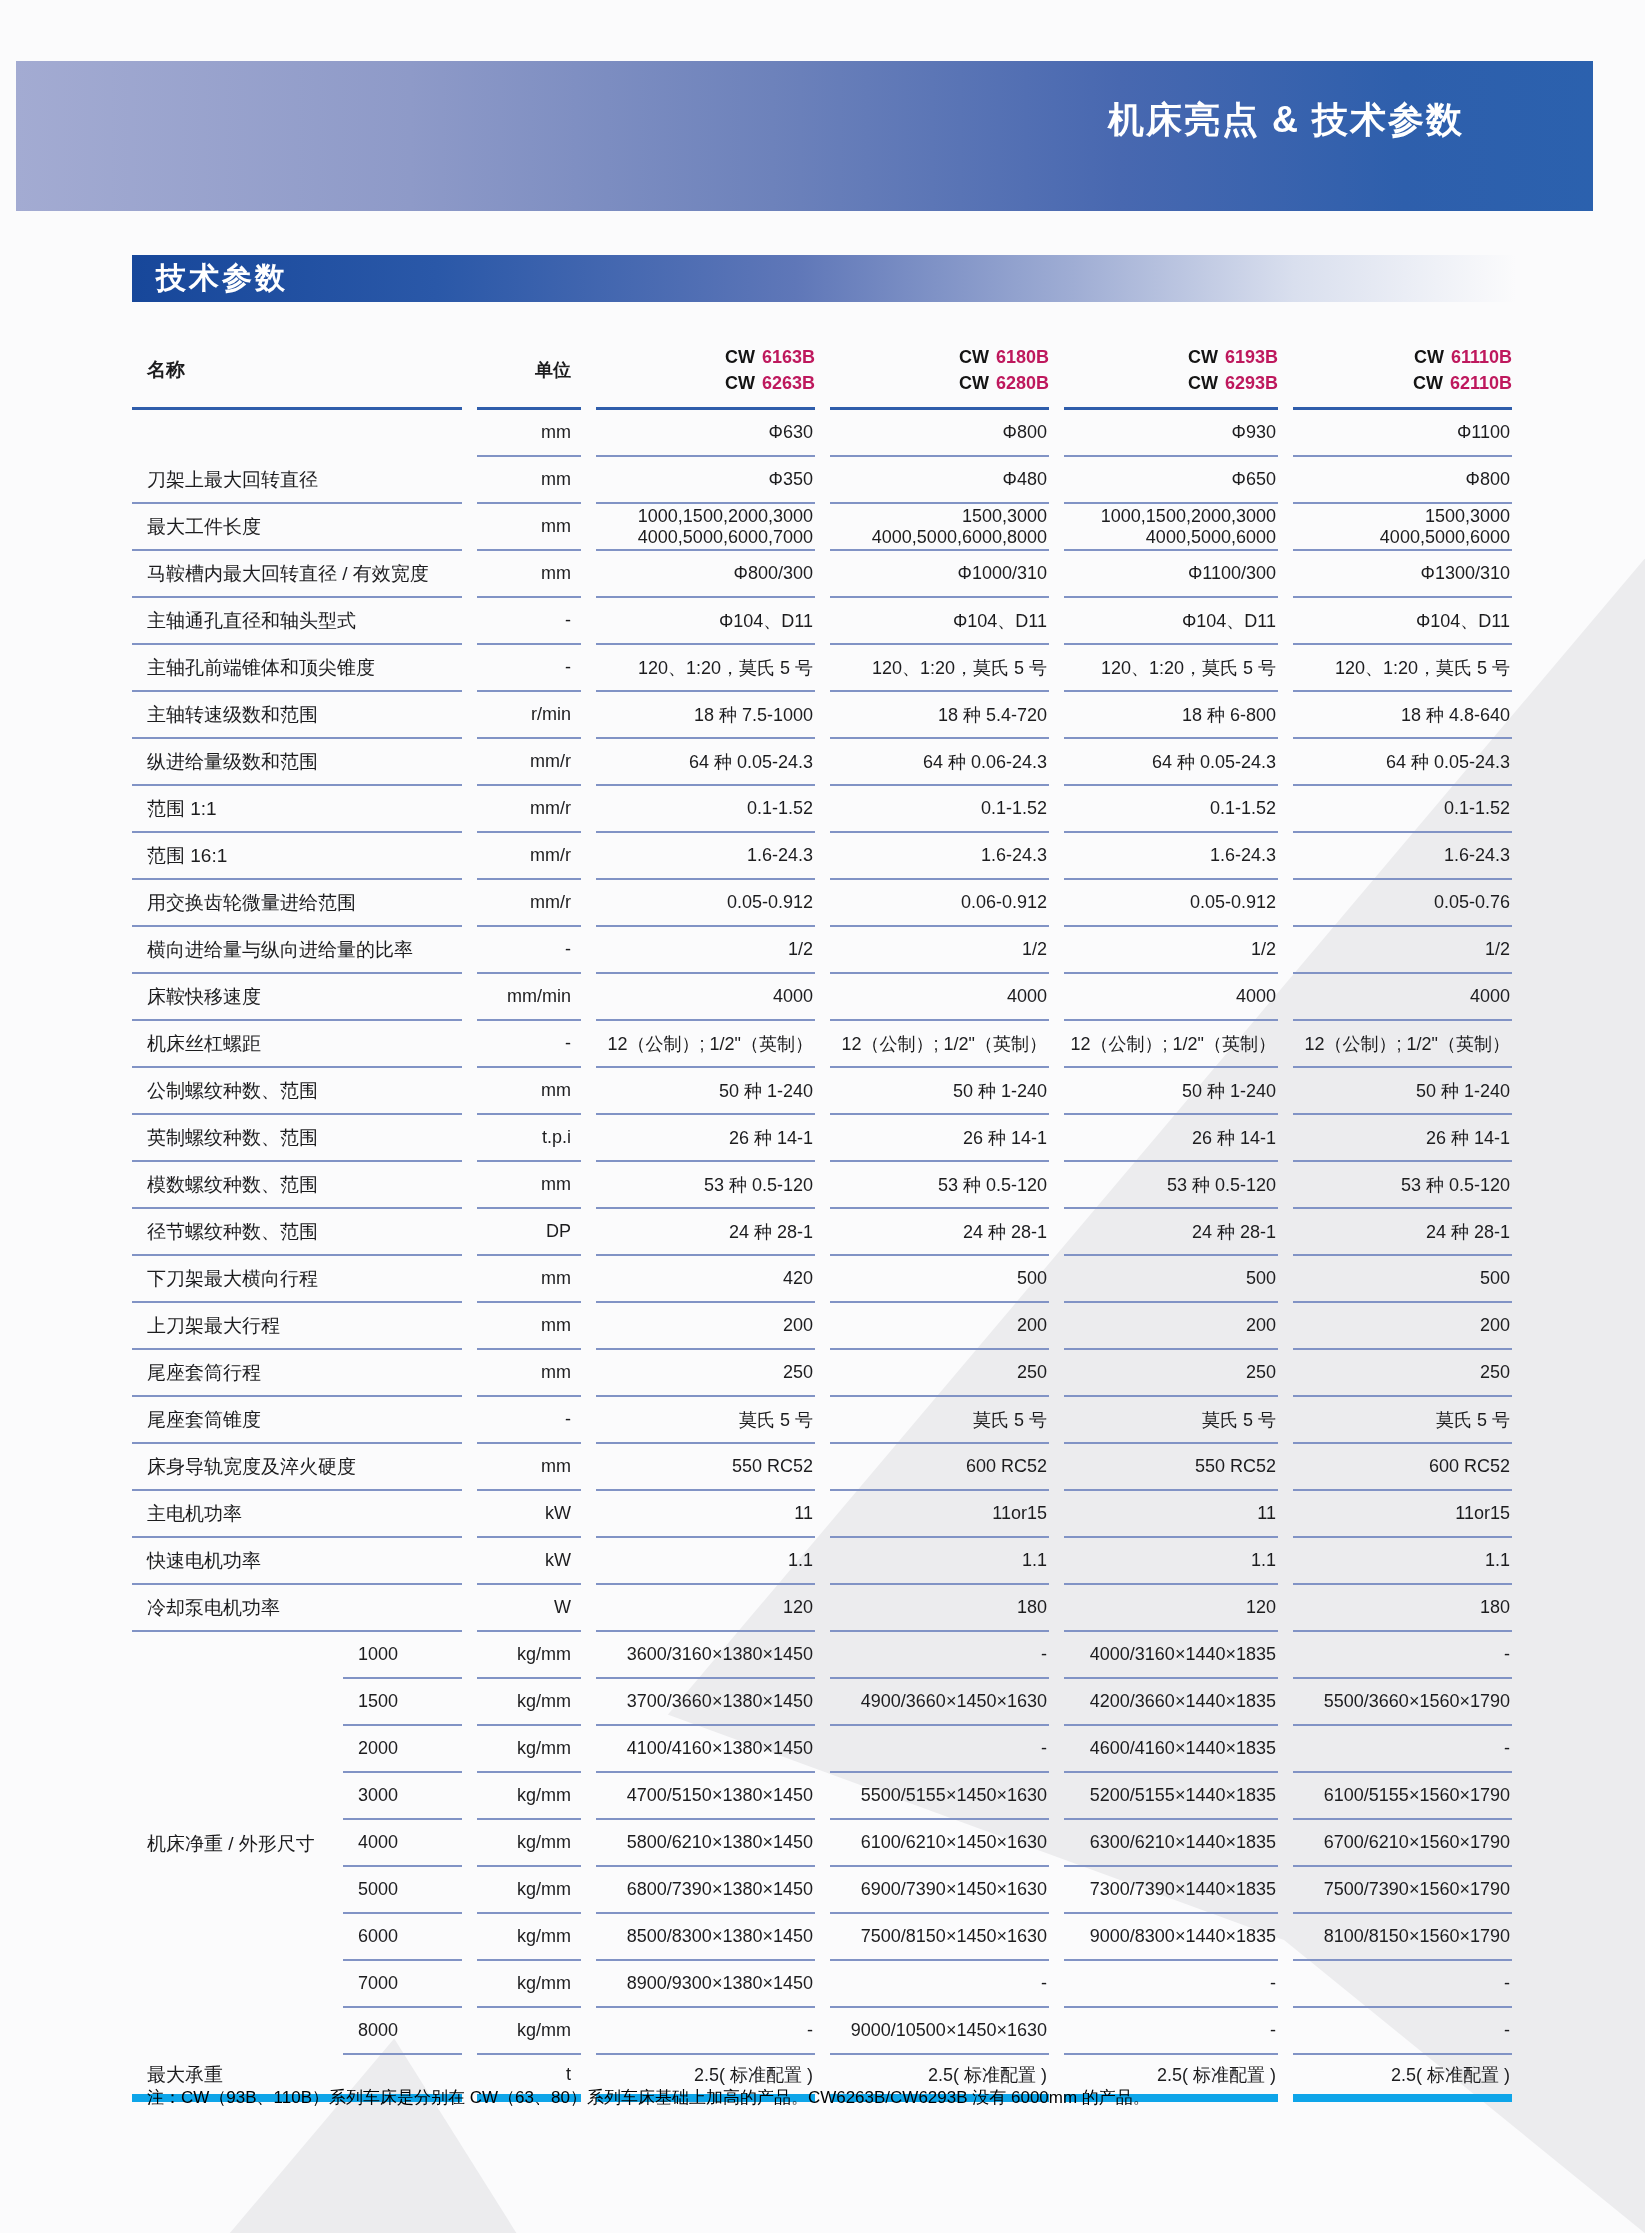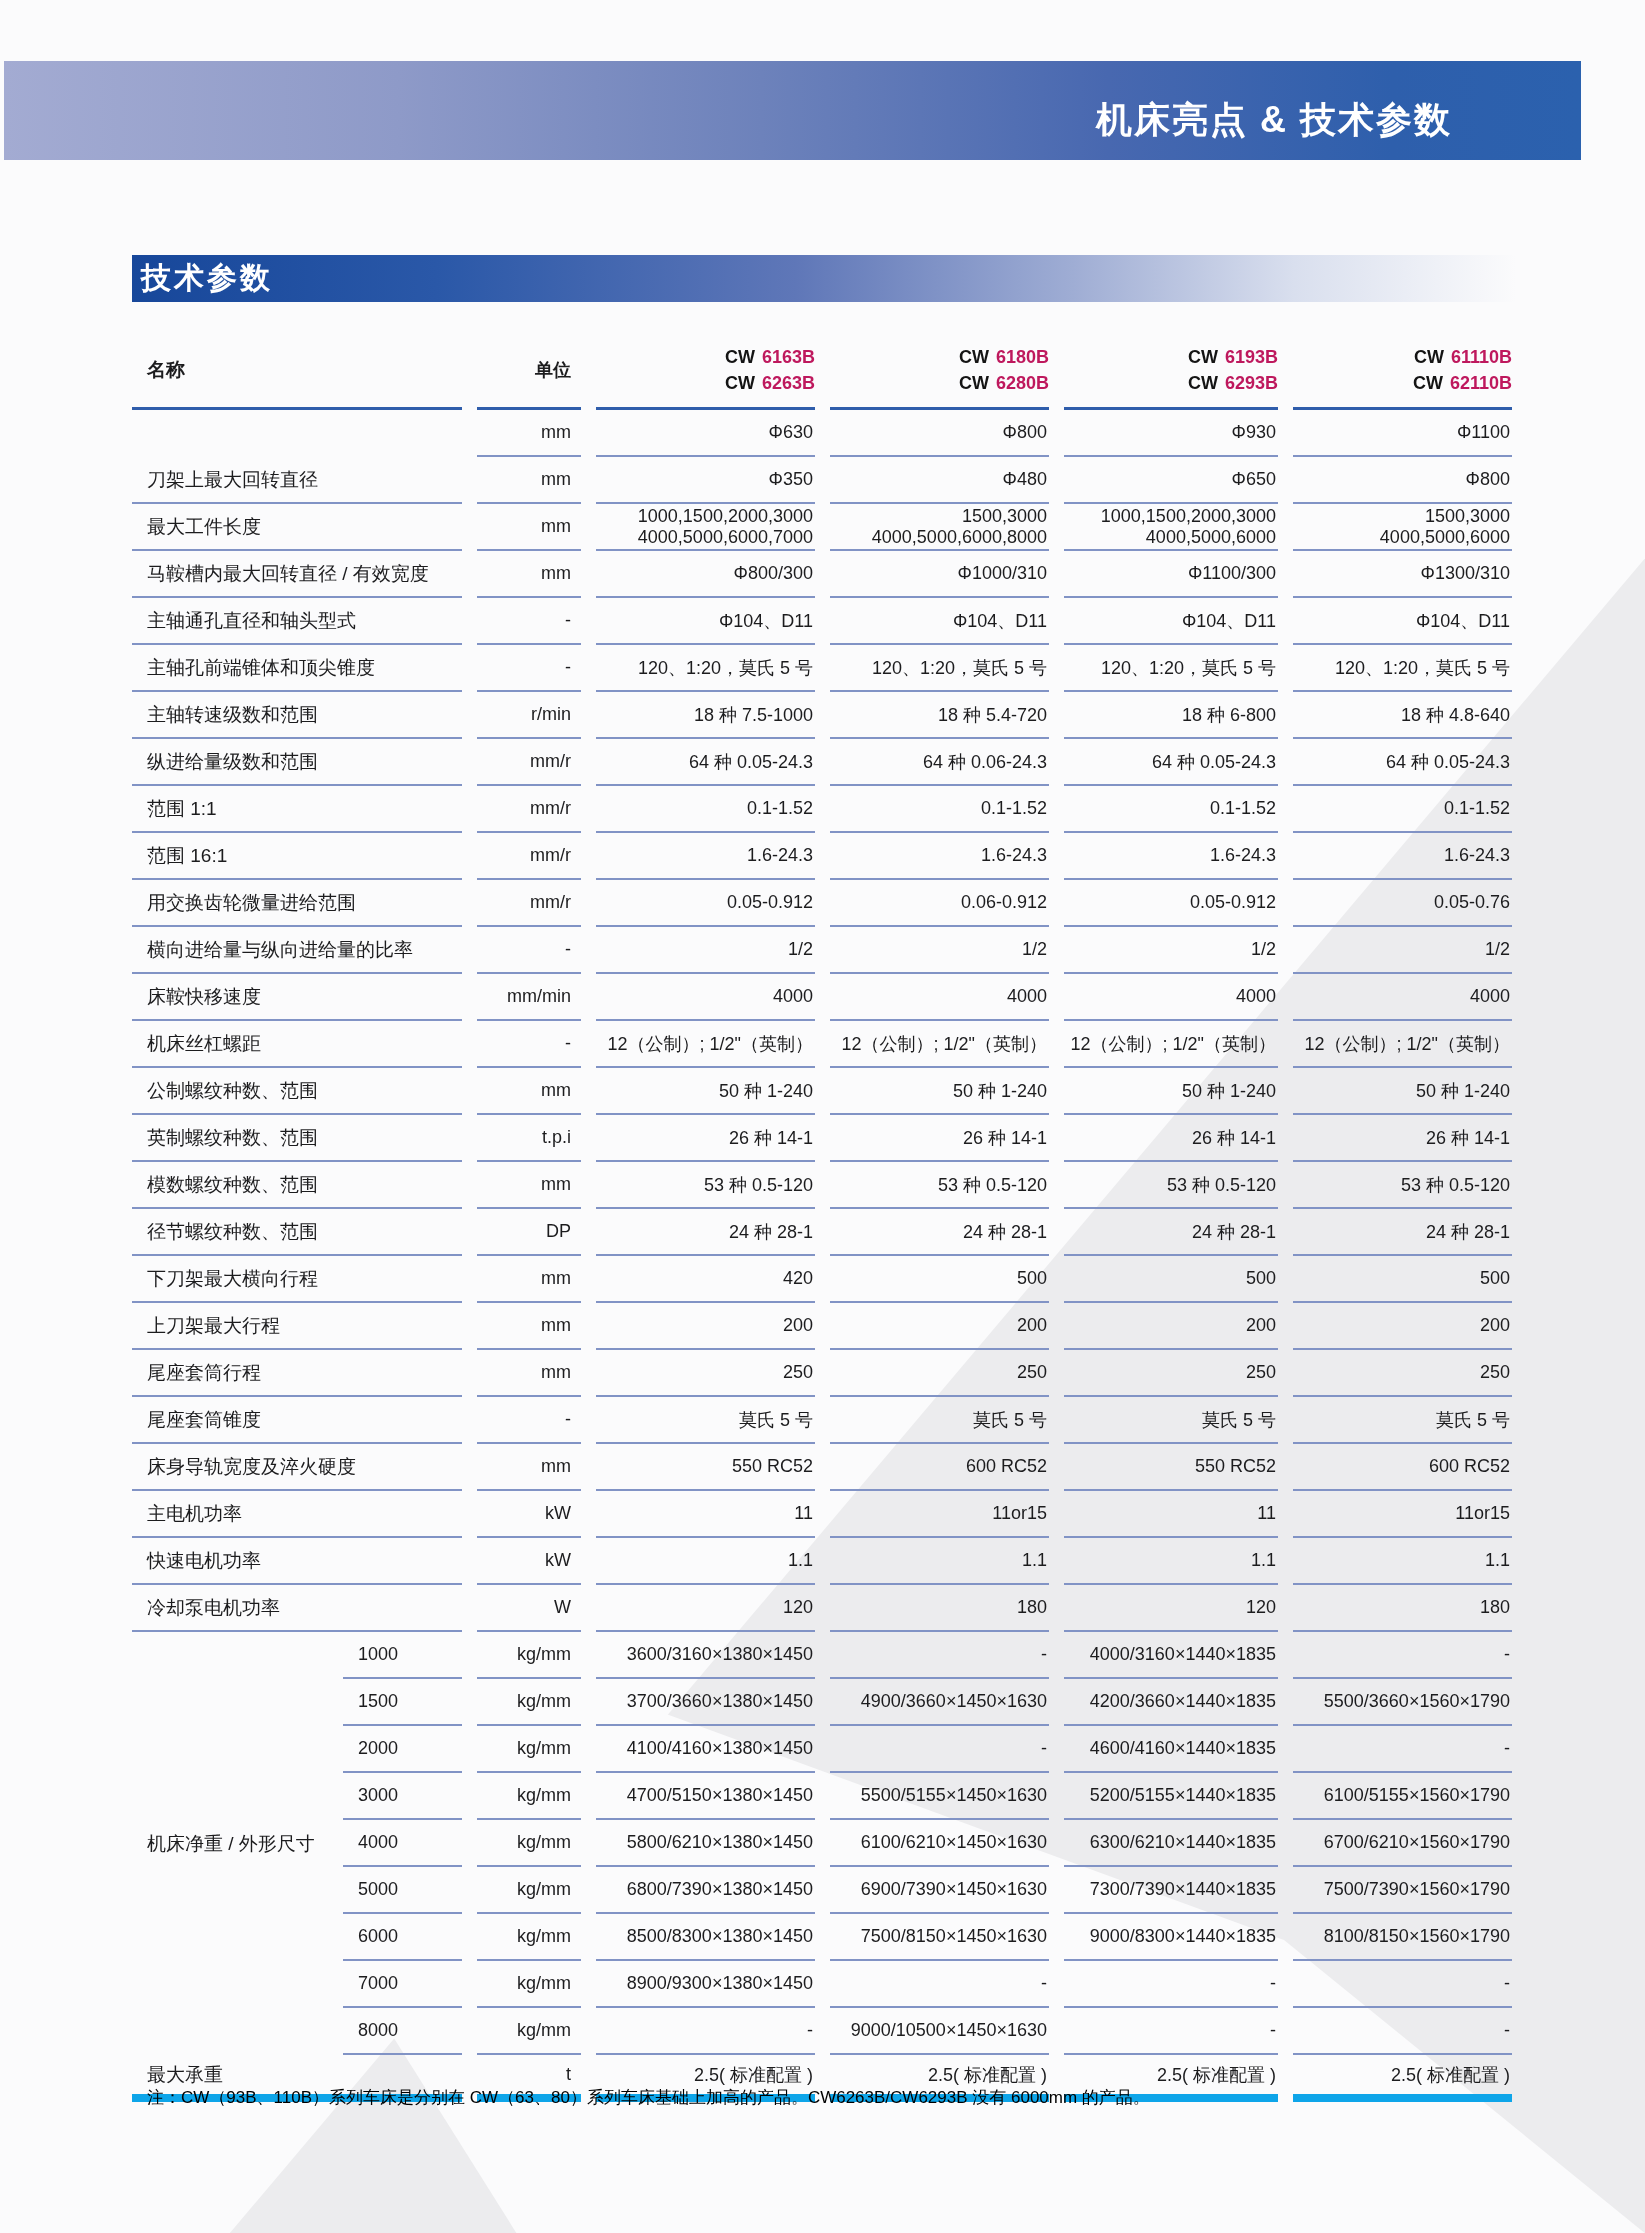--- a/index.html
+++ b/index.html
@@ -3,30 +3,30 @@
 <meta charset="utf-8">
 <style>
   html,body{margin:0;padding:0;background:#d8d8da;}
   body{font-family:"Liberation Sans","DejaVu Sans",sans-serif;}
   #page{position:relative;width:1646px;height:2234px;background:#ececee;overflow:hidden;margin:0 auto;}
   .bg{position:absolute;left:0;top:0;width:1646px;height:2234px;}
   .bg-white-a{background:#fbfbfc;clip-path:polygon(1159px 0px,1646px 0px,1646px 557px,229px 2234px,-537px 2234px,-537px 0px);}
   .bg-white-b{background:#fbfbfc;clip-path:polygon(179px 1696px,617px 1696px,1284px 1940px,1646px 2234px,517px 2234px);}
 
   
-  .banner{position:absolute;left:4px;top:61px;width:1577px;height:99px;
+  .banner{position:absolute;left:16px;top:61px;width:1577px;height:150px;
     background:linear-gradient(90deg,#a3abd2 0%,#8e9ac8 25%,#6d82bb 48%,#4868b0 70%,#2e5fac 88%,#2b61ae 100%);}
   .banner-title{position:absolute;right:129px;top:0;height:118px;display:flex;align-items:center;
     color:#ffffff;font-size:36px;font-weight:bold;letter-spacing:2px;}
 
   
   .section-bar{position:absolute;left:132px;top:255px;width:1384px;height:47px;
     background:linear-gradient(90deg,#17479a 0%,#2a58a8 22%,#5f77b8 48%,#9fadd4 68%,#d9dfee 84%,rgba(246,247,250,0) 100%);
     display:flex;align-items:center;}
-  .section-title{color:#ffffff;font-size:30px;font-weight:bold;padding-left:9px;letter-spacing:3px;}
+  .section-title{color:#ffffff;font-size:30px;font-weight:bold;padding-left:24px;letter-spacing:3px;}
 
   
   .spec-table{position:absolute;left:132px;top:332px;width:1380px;display:grid;
     grid-template-columns:211px 119px 15px 104px 15px 219px 15px 219px 15px 214px 15px 219px;
     grid-template-rows:78px;grid-auto-rows:47px;}
   .cell{display:flex;align-items:center;border-bottom:2px solid #8193c5;color:#1c1c1e;box-sizing:border-box;}
   .hd{border-bottom:3px solid #2f5dab;font-weight:bold;font-size:20px;}
   .c-label{grid-column:1 / span 2;font-size:19px;padding-left:15px;}
   .c-group{grid-column:1;grid-row:span 9;border-bottom:none;font-size:19px;padding-left:15px;}
   .c-sub{grid-column:2;font-size:18px;padding-left:15px;}

